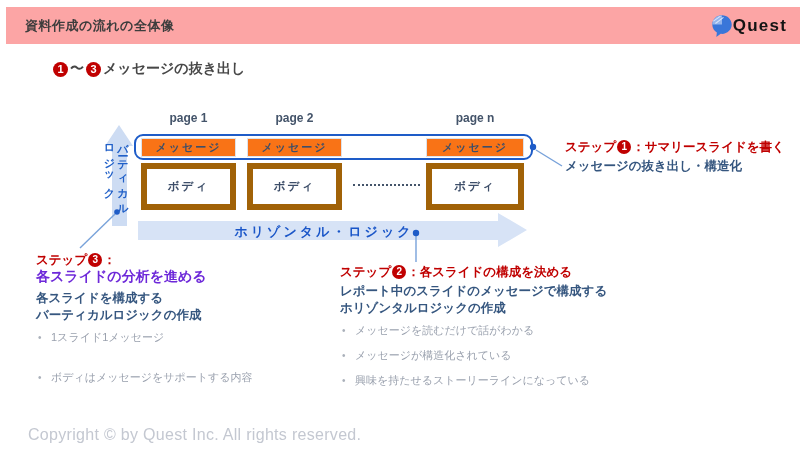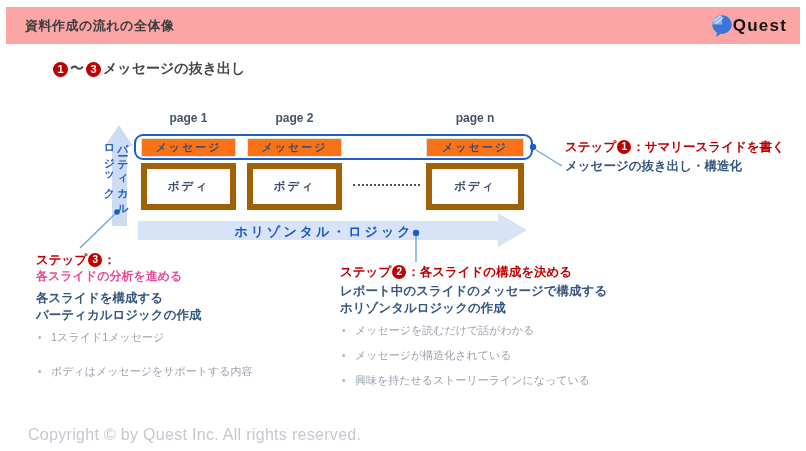--- a/index.html
+++ b/index.html
@@ -70,35 +70,35 @@
     font-size:11px; font-weight:bold; color:#2160c8; line-height:13.5px;
     letter-spacing:2px;
   }
 
   
   .step { position:absolute; }
   .step-title {
     font-size:12.5px; font-weight:bold; color:#c00000;
     display:flex; align-items:center; line-height:16px; white-space:nowrap;
   }
-  .step-title-line2 { font-size:12px; font-weight:bold; color:#ec4899; line-height:16px; }
+  .step-title-line2 { font-size:14px; font-weight:bold; color:#6d28d9; line-height:16px; }
   .step-sub {
     font-size:12.5px; font-weight:bold; color:#35567f; line-height:16.5px;
     margin-top:3px; white-space:nowrap;
   }
   .bullets { list-style:none; margin-top:8px; }
   .bullets li {
     position:relative; padding-left:15px; font-size:11px; color:#9aa1ae;
     line-height:12px; white-space:nowrap;
   }
   .bullets li::before {
     content:"\2022"; position:absolute; left:2px; top:1px;
     font-size:10px; color:#aab0ba;
   }
-  .bullets.gap23 li + li { margin-top:22px; }
+  .bullets.gap23 li + li { margin-top:28px; }
   .bullets.gap25 li + li { margin-top:13px; }
 
   
   .footer {
     position:absolute; left:28px; top:426px; font-size:16px; color:#c4c8d1;
     letter-spacing:.3px;
   }
 </style>
 </head>
 <body>

